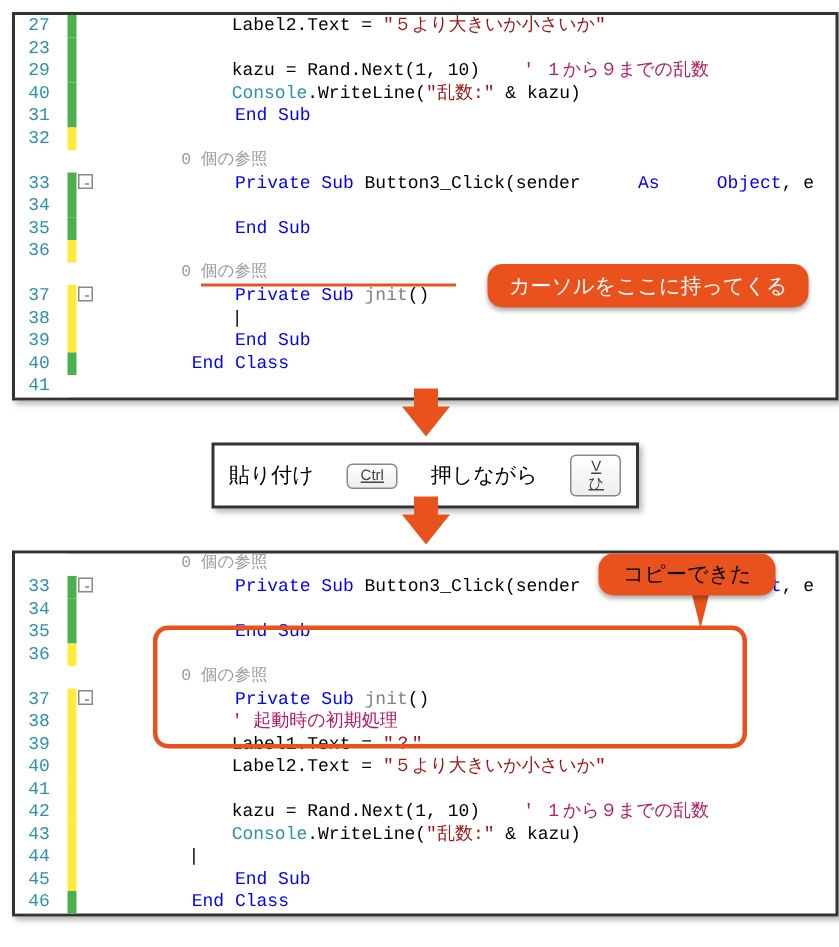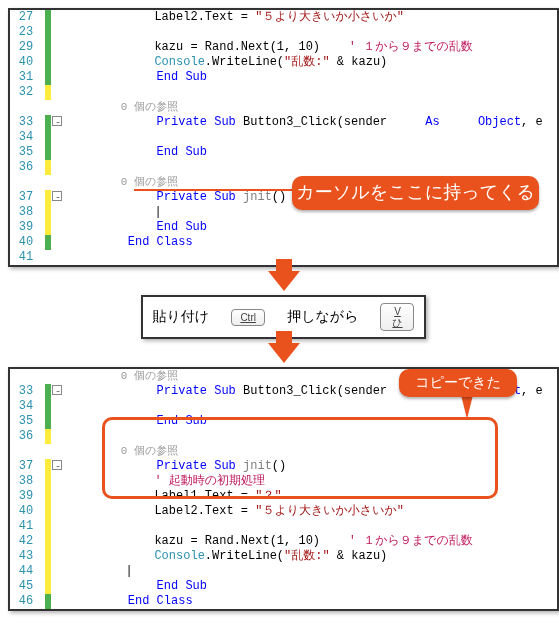--- a/index.html
+++ b/index.html
@@ -125,43 +125,43 @@
     line-height: 1.1;
     text-decoration: underline;
   }
 
   .callout1 {
     position: absolute;
     right: 18px;
     top: 166px;
     background: #e9521d;
     color: #fff;
-    padding: 6px 4px;
+    padding: 6px 14px;
     border-radius: 10px;
     font-family: sans-serif;
-    font-size: 18px;
+    font-size: 14px;
     line-height: 1.2;
     box-shadow: 0 2px 3px rgba(0,0,0,.3);
     text-align: center;
   }
   .callout1-line {
     position: absolute;
     top: 179px;
     left: 124px;
     width: 170px;
     height: 2px;
     background: #e9521d;
   }
 
   .callout2 {
     position: absolute;
     right: 40px;
     top: 0px;
     background: #e9521d;
-    color: #ffffff;
+    color: #000000;
     padding: 5px 16px;
     border-radius: 10px;
     font-family: sans-serif;
     font-size: 14px;
     z-index: 3;
     box-shadow: 0 2px 3px rgba(0,0,0,.3);
     text-align: center;
   }
   .callout2-stem {
     position: absolute;

